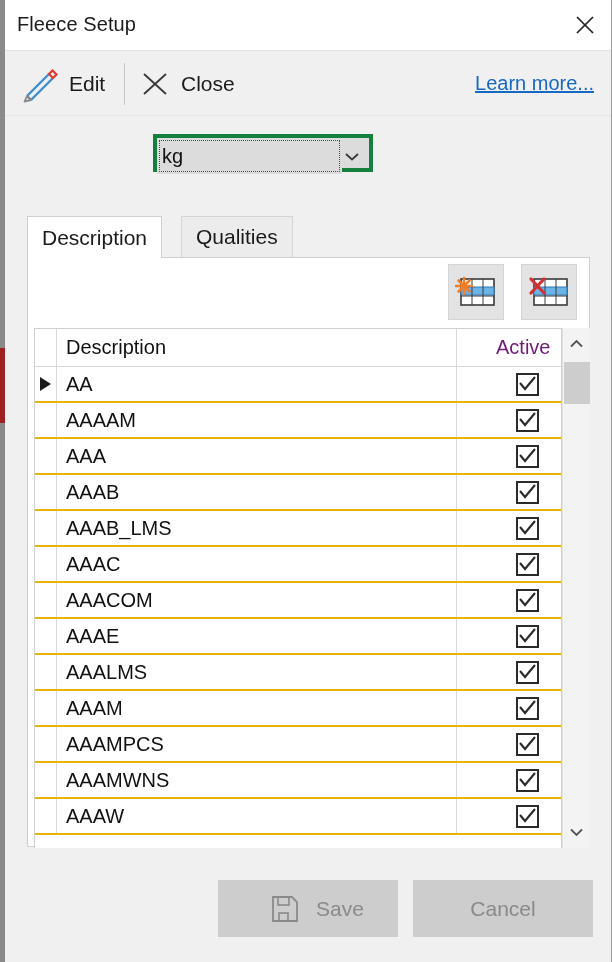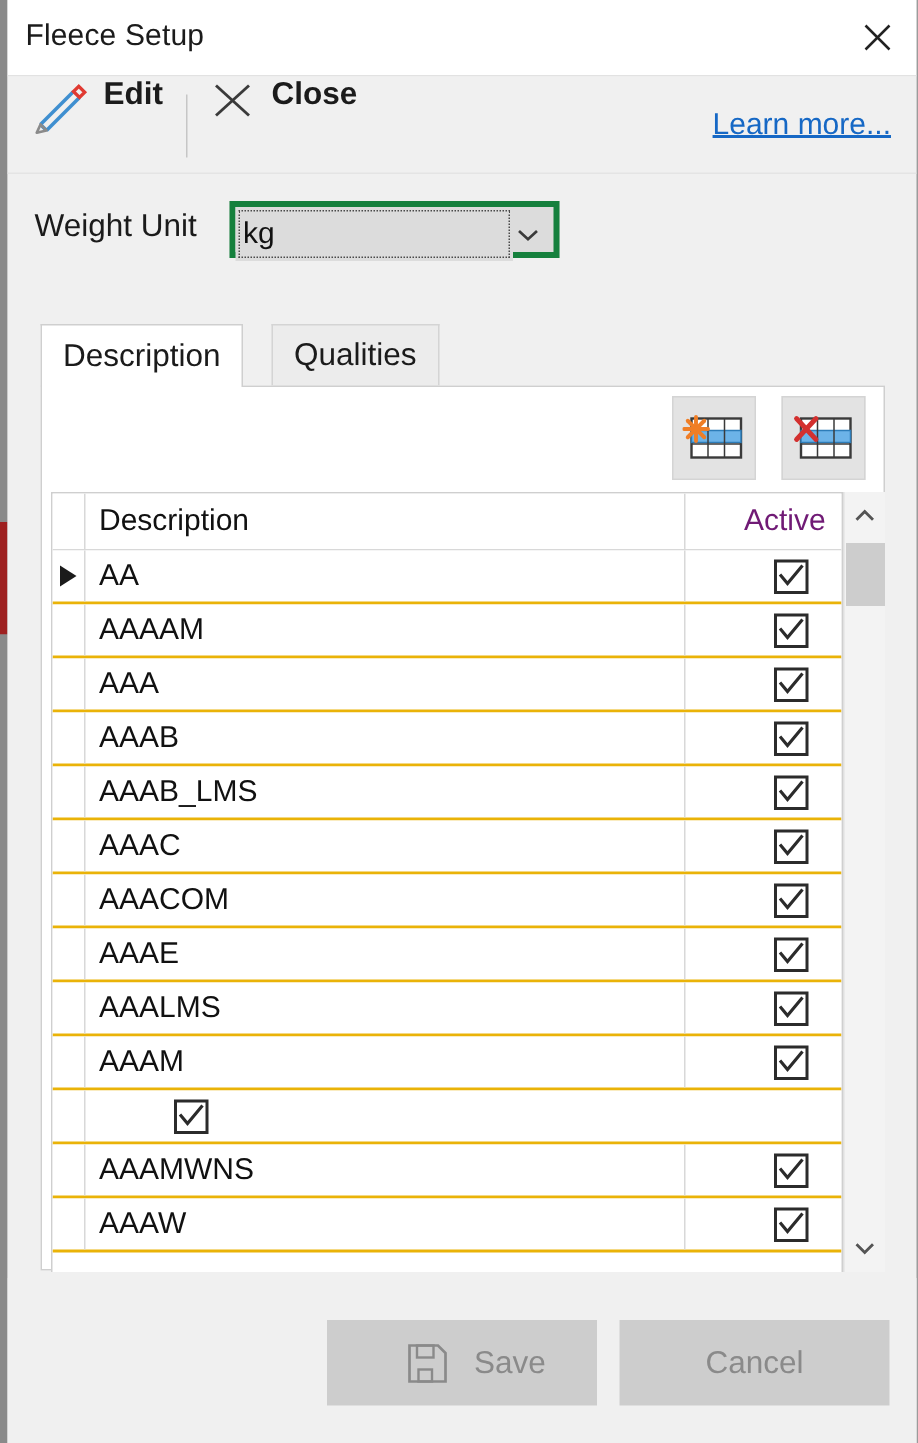--- a/index.html
+++ b/index.html
@@ -65,23 +65,22 @@
   
   .cmdbar {
     position: relative;
     height: 65px;
     background: #f0f0f0;
     border-bottom: 1px solid #e4e4e4;
   }
   .cmd-item {
     position: absolute;
     top: 0; height: 65px;
-    display: flex; align-items: flex-start; gap: 10px;
-    cursor: pointer;
-    font-weight: bold;
+    display: flex; align-items: center; gap: 10px;
+    cursor: pointer;
   }
   .cmd-edit  { left: 14px; }
   .cmd-close { left: 134px; }
   .cmd-label { font-size: 21px; color: #1b1b1b; }
   .cmd-sep {
     position: absolute;
     left: 119px; top: 12px;
     width: 1px; height: 42px;
     background: #c6c6c6;
   }
@@ -303,21 +302,20 @@
           <line x1="5" y1="6" x2="27" y2="26" stroke="#3a3a3a" stroke-width="1.9"></line>
           <line x1="27" y1="6" x2="5" y2="26" stroke="#3a3a3a" stroke-width="1.9"></line>
         </svg>
         <span class="cmd-label">Close</span>
       </div>
 
       <div class="learn-more">Learn more...</div>
     </div>
 
     <div class="wu-row">
-      <div class="wu-label">Weight Unit</div>
       <div class="combo">
         <div class="combo-text">kg</div>
         <div class="combo-arrow">
           <svg width="16" height="11" viewBox="0 0 16 11">
             <polyline points="2,3 8,8.5 14,3" fill="none" stroke="#3a3a3a" stroke-width="1.8"></polyline>
           </svg>
         </div>
       </div>
     </div>
 
@@ -473,20 +471,21 @@
               <div class="c-act">
                 <div class="cbx">
                   <svg width="19" height="16" viewBox="0 0 19 16">
                     <polyline points="2,7 7,13 17,1" fill="none" stroke="#2b2b2b" stroke-width="2.1"></polyline>
                   </svg>
                 </div>
               </div>
             </div>
             <div class="grid-row">
               <div class="c-sel"></div>
+              <div class="c-desc">AAAMPCS</div>
               <div class="c-act">
                 <div class="cbx">
                   <svg width="19" height="16" viewBox="0 0 19 16">
                     <polyline points="2,7 7,13 17,1" fill="none" stroke="#2b2b2b" stroke-width="2.1"></polyline>
                   </svg>
                 </div>
               </div>
             </div>
             <div class="grid-row">
               <div class="c-sel"></div>

